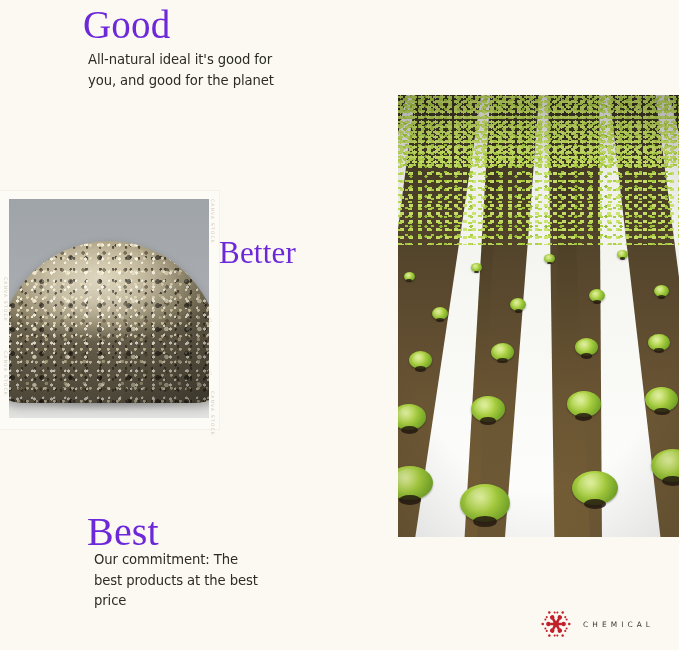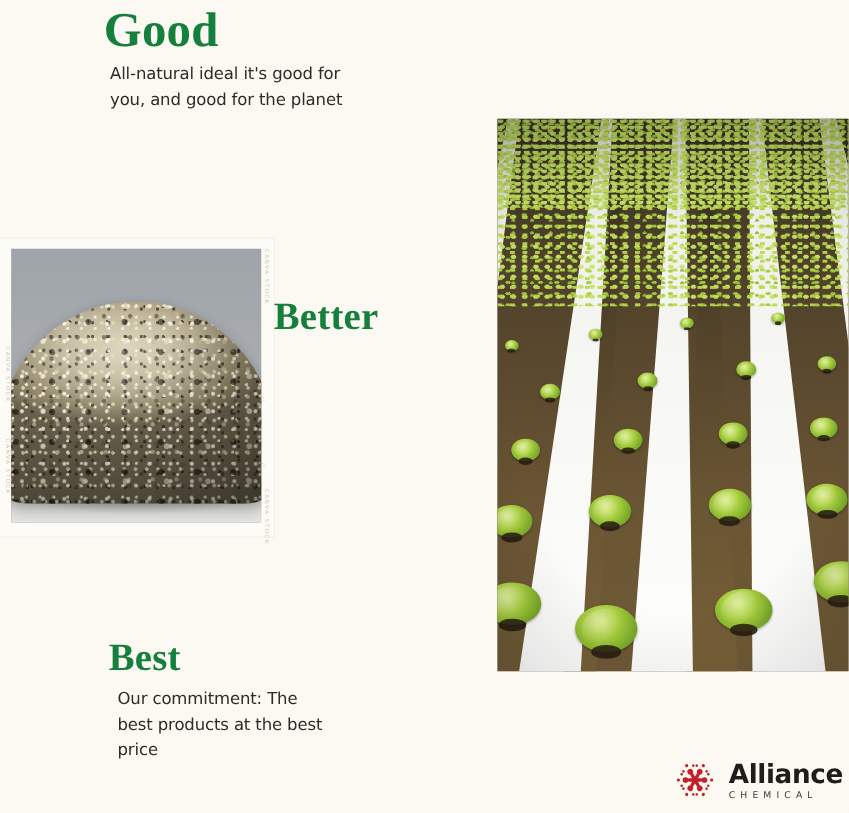--- a/index.html
+++ b/index.html
@@ -19,41 +19,41 @@
     width: 679px;
     height: 650px;
     background: #fcf9f2;
     overflow: hidden;
   }
 
   
   .heading {
     position: absolute;
     font-family: "Liberation Serif", "DejaVu Serif", serif;
-    font-weight: 700;
-    color: #15803d;
+    font-weight: 400;
+    color: #6d28d9;
     letter-spacing: 0.2px;
     white-space: nowrap;
   }
   .body-copy {
     position: absolute;
     font-family: "DejaVu Sans", "Liberation Sans", sans-serif;
     font-size: 13.2px;
     line-height: 20.5px;
     color: #2c2b26;
     letter-spacing: -0.1px;
   }
 
   #good-heading   { left: 83px;  top: 2px;   font-size: 39px; }
   #good-copy      { left: 88px;  top: 50px;  width: 206px; }
 
   #better-heading { left: 219px; top: 235px; font-size: 31px; }
   #better-copy    { left: 234px; top: 275px; width: 166px; }
 
-  #best-heading   { left: 87px;  top: 508px; font-size: 31px; }
+  #best-heading   { left: 87px;  top: 508px; font-size: 40px; }
   #best-copy      { left: 94px; top: 550px; width: 176px; }
 
   
   .framed-photo {
     position: absolute;
     left: 0px;
     top: 191px;
     width: 219px;
     height: 238px;
     background: #fdfbf6;
@@ -432,18 +432,17 @@
             <rect x="50" y="46.5" width="16" height="7" rx="3.5" fill="#c0212b"></rect>
             <circle cx="70" cy="50" r="6" fill="#c0212b"></circle>
             <circle cx="85" cy="50" r="3.4" fill="#c0212b"></circle>
             <circle cx="78" cy="38" r="2.7" fill="#c0212b"></circle>
             <circle cx="78" cy="62" r="2.7" fill="#c0212b"></circle>
           </g>
         </g>
       </g>
     </svg>
     <div class="logo-words">
-      <div class="logo-name" style="color: rgb(29, 29, 27);">Alliance</div>
       <div class="logo-sub">CHEMICAL</div>
     </div>
   </div>
 
 </div>
 
 </body></html>

